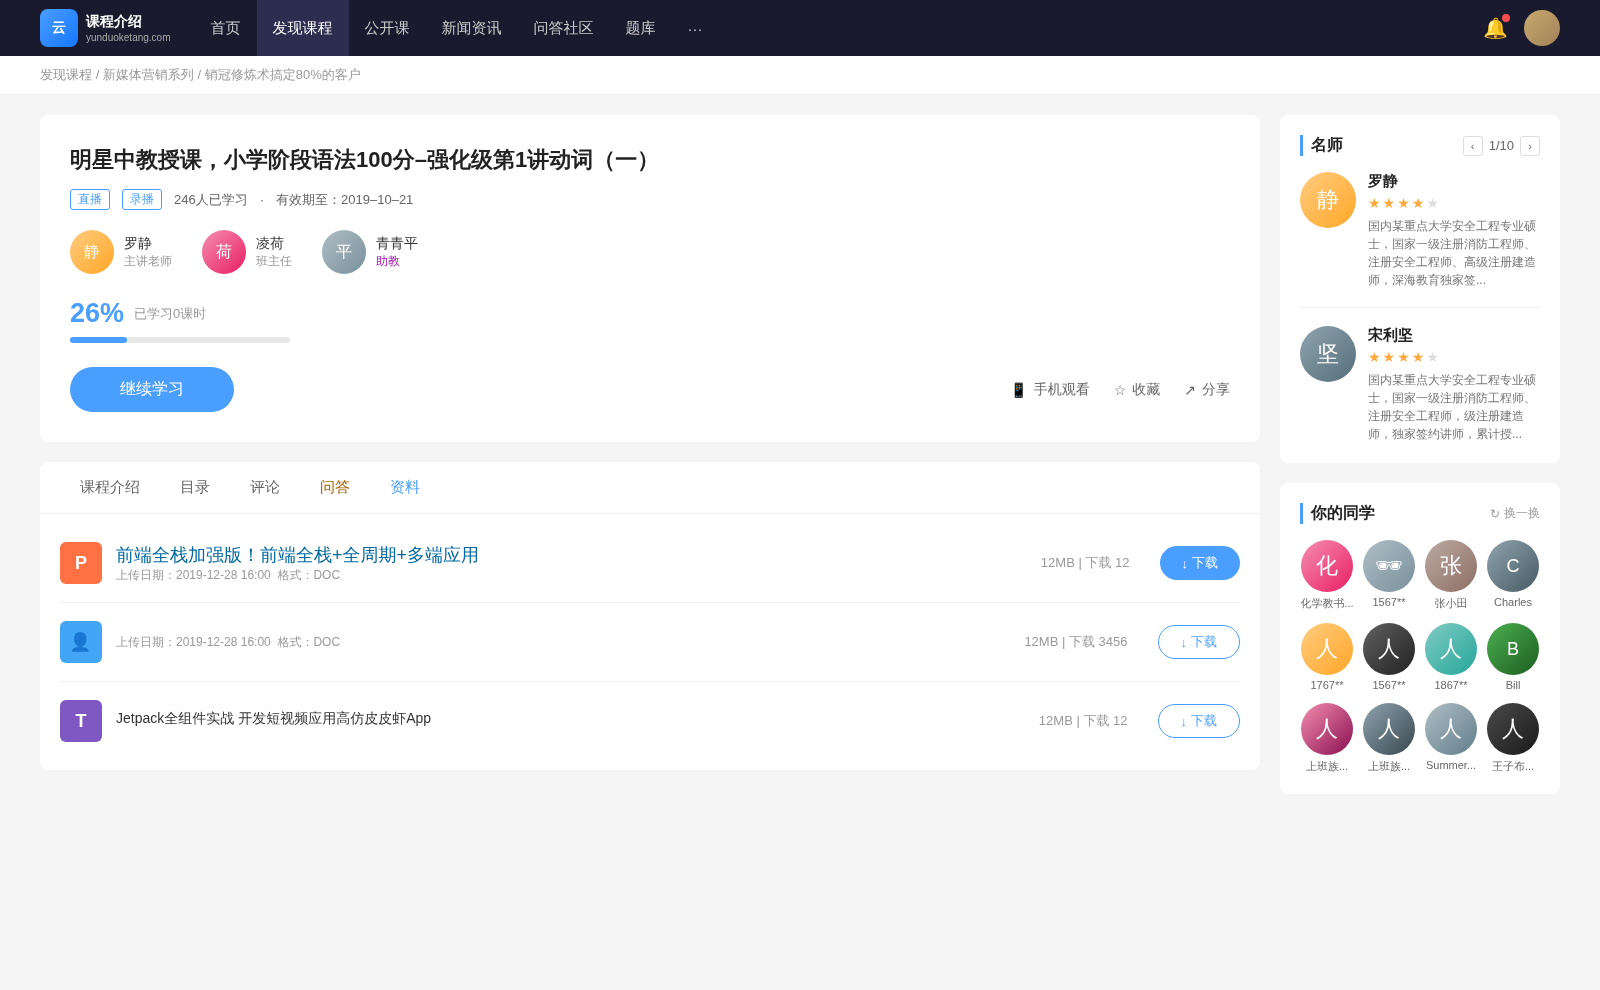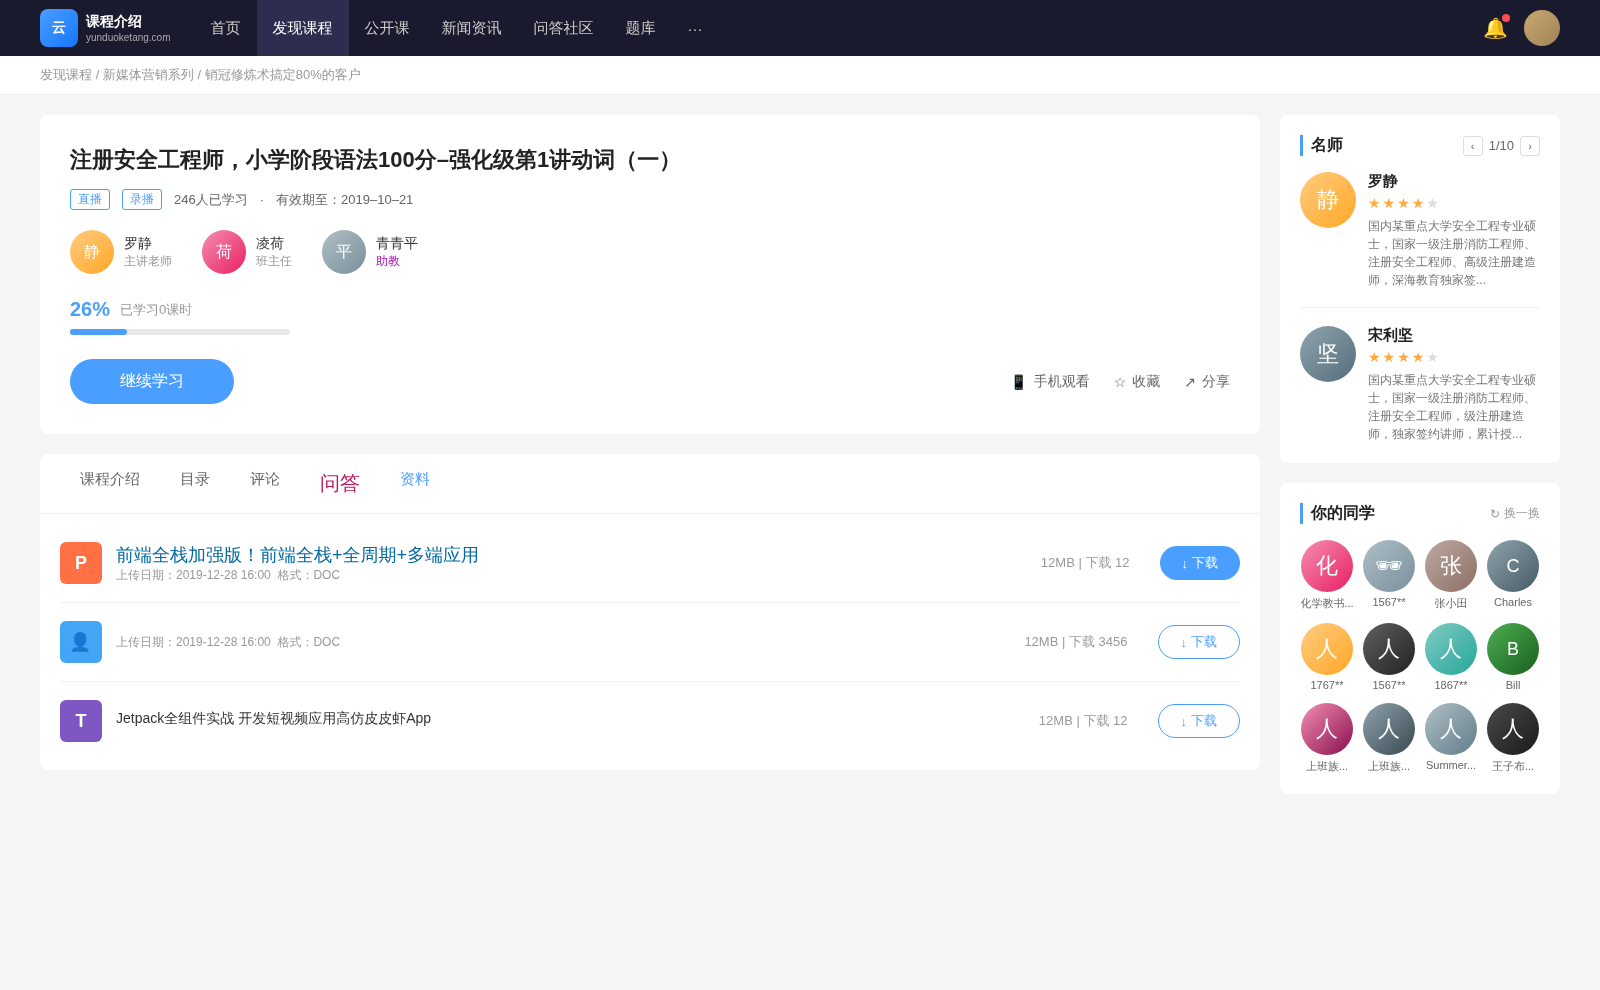--- a/index.html
+++ b/index.html
@@ -39,21 +39,21 @@
   <span style="cursor:pointer; color:#999;">新媒体营销系列</span>
   <span> / </span>
   <span style="color:#999;">销冠修炼术搞定80%的客户</span>
 </div>
 
 <div style="display:flex; gap:20px; padding:20px 40px; background:#f5f5f5; min-height:calc(990px - 90px);">
 
   <div style="flex:1; min-width:0;">
 
     <div style="background:white; border-radius:8px; padding:30px; margin-bottom:20px;">
-      <div style="font-size:22px; font-weight:bold; color:#222; margin-bottom:14px;">注册安全工程师，小学阶段语法100分–强化级第1讲动词（一）</div>
+      <div style="font-size:22px; font-weight:bold; color:#222; margin-bottom:14px;">明星中教授课，小学阶段语法100分–强化级第1讲动词（一）</div>
 
       <div style="display:flex; align-items:center; gap:12px; margin-bottom:20px; font-size:13px; color:#666;">
         <span style="padding:1px 7px; border-radius:3px; font-size:12px; border:1px solid #4a9eff; color:#4a9eff;">直播</span>
         <span style="padding:1px 7px; border-radius:3px; font-size:12px; border:1px solid #4a9eff; color:#4a9eff;">录播</span>
         <span>246人已学习</span>
         <span>·</span>
         <span>有效期至：2019–10–21</span>
       </div>
 
       <div style="display:flex; gap:30px; margin-bottom:24px;">
@@ -75,21 +75,21 @@
           <div style="width:44px; height:44px; border-radius:50%; background:linear-gradient(135deg,#b0bec5,#78909c); display:flex; align-items:center; justify-content:center; font-size:16px; color:white;">平</div>
           <div>
             <div style="font-size:14px; font-weight:500; color:#333;">青青平</div>
             <div style="font-size:12px; color:#a21caf;">助教</div>
           </div>
         </div>
       </div>
 
       <div style="margin-bottom:24px;">
         <div style="display:flex; align-items:center; gap:10px; margin-bottom:8px;">
-          <span style="color:#4a9eff; font-size:20px; font-weight:bold;">26%</span>
+          <span style="color:#4a9eff; font-size:27px; font-weight:bold;">26%</span>
           <span style="color:#999; font-size:13px;">已学习0课时</span>
         </div>
         <div style="width:220px; height:6px; background:#e8e8e8; border-radius:3px;">
           <div style="width:26%; height:6px; background:#4a9eff; border-radius:3px;"></div>
         </div>
       </div>
 
       <div style="display:flex; align-items:center;gap:40px;">
         <button style="background:#4a9eff; color:white; border:none; border-radius:24px; padding:12px 50px; font-size:16px; cursor:pointer; font-weight:500;">继续学习</button>
         <div style="margin-left:auto; display:flex; gap:24px;">
@@ -107,21 +107,21 @@
           </div>
         </div>
       </div>
     </div>
 
     <div style="background:white; border-radius:8px;">
       <div style="display:flex; border-bottom:1px solid #eee; padding:0 20px;">
         <div style="padding:16px 20px; cursor:pointer; color:#666; font-size:15px;">课程介绍</div>
         <div style="padding:16px 20px; cursor:pointer; color:#666; font-size:15px;">目录</div>
         <div style="padding:16px 20px; cursor:pointer; color:#666; font-size:15px;">评论</div>
-        <div style="padding:16px 20px; cursor:pointer; color:#be185d; font-size:20px;">问答</div>
+        <div style="padding:16px 20px; cursor:pointer; color:#a16207; font-size:15px;">问答</div>
         <div style="padding:16px 20px; cursor:pointer; color:#4a9eff; font-size:15px; position:relative;">资料</div>
       </div>
 
       <div style="padding:10px 20px 10px;">
 
         <div style="display:flex; align-items:center; padding:18px 0; border-bottom:1px solid #f0f0f0; gap:14px;">
           <div style="width:42px; height:42px; border-radius:6px; background:#ff7043; display:flex; align-items:center; justify-content:center; font-size:18px; font-weight:bold; color:white; flex-shrink:0;">P</div>
           <div style="flex:1;">
             <div style="font-size:18px; color:#0369a1; font-weight:500; ">前端全栈加强版！前端全栈+全周期+多端应用</div>
             <div style="font-size:12px; color:#999;">

